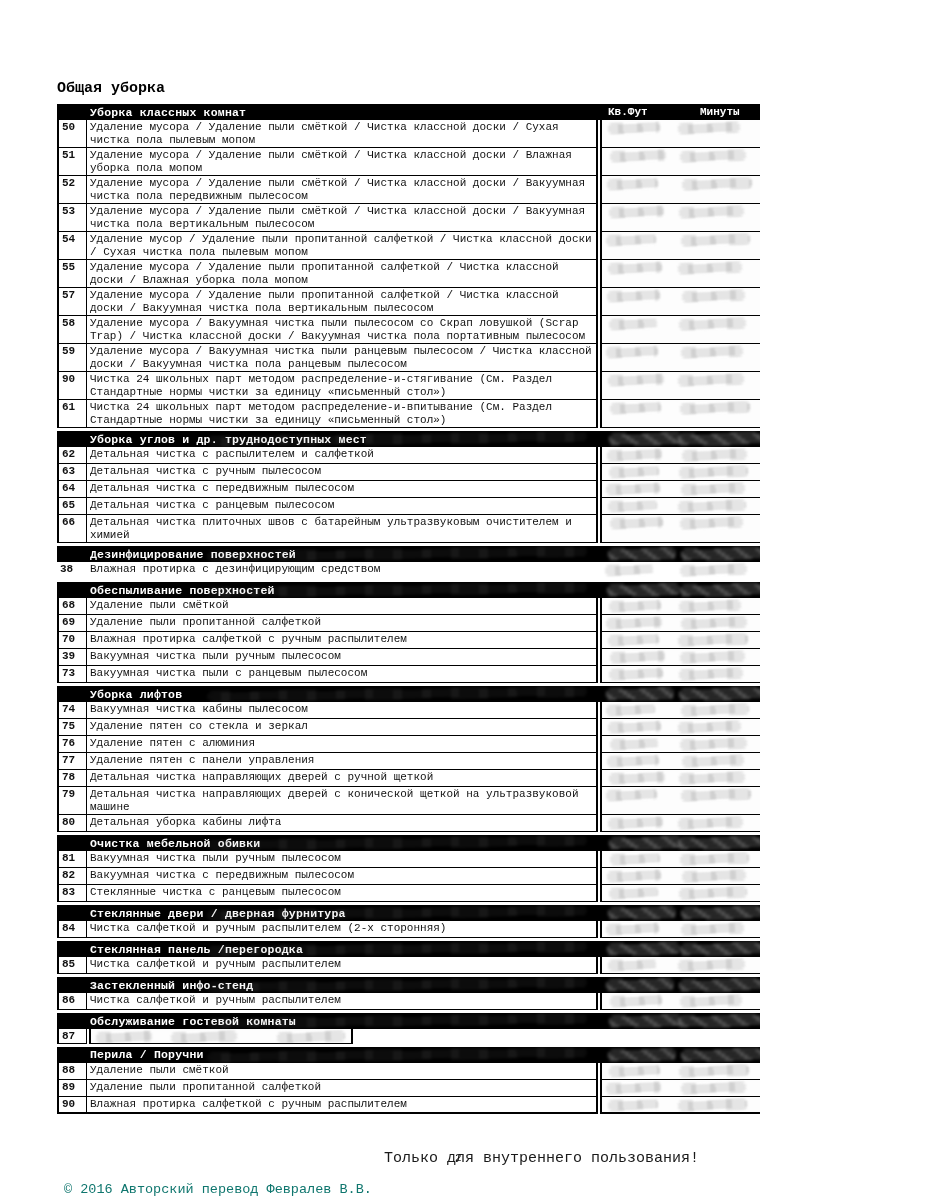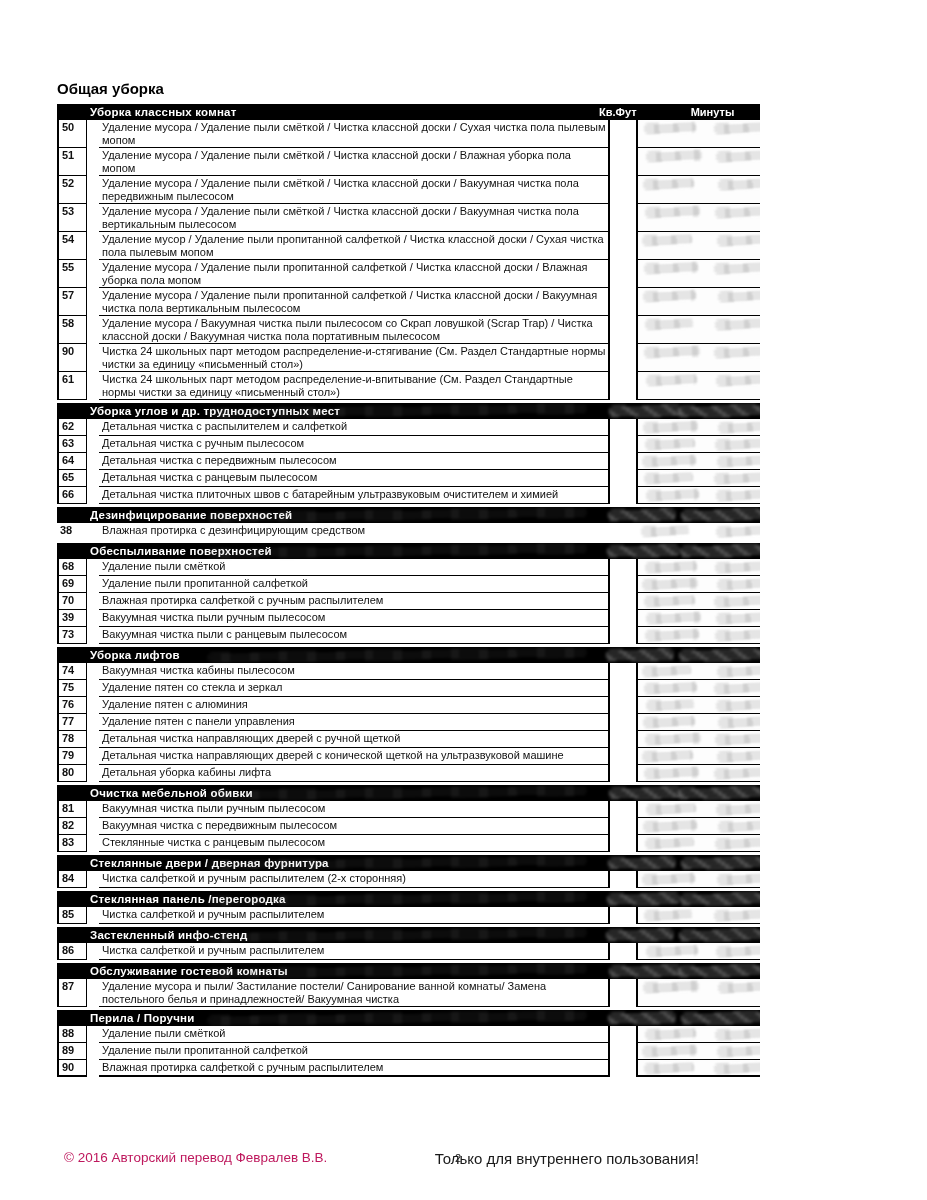--- a/index.html
+++ b/index.html
@@ -1,18 +1,18 @@
 <!DOCTYPE html>
 <html><head>
 <meta charset="utf-8">
 <style>
   html,body{margin:0;padding:0;background:#fff;}
   .page{
     position:relative;width:760px;height:1200px;background:#ffffff;
-    font-family:Liberation Sans, sans-serif;color:#111;
+    font-family:Liberation Mono, monospace;color:#111;
     overflow:hidden;
   }
   .doc-title{
     position:absolute;left:57px;top:80px;font-size:15px;font-weight:bold;color:#000;
   }
   .doc-table{position:absolute;left:57px;top:104px;width:809px;}
 
   
   .bar{
     position:relative;height:16px;background:#000;color:#fff;
@@ -27,29 +27,29 @@
     position:absolute;top:2px;height:12px;border-radius:5px;
     background:repeating-linear-gradient(177deg,rgba(135,135,135,.85) 0 1.4px,rgba(15,15,15,0) 1.4px 3.2px);
     filter:blur(1.4px);transform:rotate(-1.2deg);
   }
   .bar-mid-streak{
     position:absolute;left:150px;top:3px;width:380px;height:10px;opacity:.28;border-radius:5px;
     background:repeating-linear-gradient(178deg,rgba(160,160,160,.8) 0 1.3px,rgba(0,0,0,0) 1.3px 3px);
     filter:blur(1.5px);transform:rotate(-.8deg);
   }
   .col-headers{
-    position:absolute;right:12px;top:0;width:264px;height:100%;
+    position:absolute;right:3px;top:0;width:264px;height:100%;
     display:flex;align-items:center;justify-content:space-between;
     box-sizing:border-box;padding:0 5px 0 9px;font-size:11px;font-weight:bold;
   }
   .col-tick{position:absolute;bottom:-4px;width:1.5px;height:4px;background:#000;}
   .tick-1{left:50px;} .tick-2{left:178px;}
 
   
-  .row{display:flex;align-items:stretch;gap:12px;}
+  .row{display:flex;align-items:stretch;}
   .cell-num{
     width:30px;box-sizing:border-box;flex:none;
     border-left:2px solid #000;border-right:1.5px solid #000;border-bottom:1.5px solid #000;
     font-size:11px;font-weight:bold;padding:1px 0 0 3px;line-height:12.5px;
   }
   .cell-desc{
     width:511px;box-sizing:border-box;flex:none;
     border-right:2px solid #000;border-bottom:1.5px solid #000;
     font-size:11px;line-height:12.5px;padding:1px 2px 1px 3px;min-height:17px;
   }
@@ -64,21 +64,21 @@
   .row.borderless .cell-values{border:none;background:#fff;}
   .row.last .cell-num,.row.last .cell-desc,.row.last .cell-values{border-bottom-width:2px;}
 
   .smudge{
     position:absolute;top:3px;height:10px;border-radius:4px;
     background:repeating-linear-gradient(177deg,rgba(120,120,120,.5) 0 1.3px,rgba(240,240,240,.12) 1.3px 3px);
     filter:blur(1.15px);transform:rotate(-1.7deg);
   }
 
   
-  .footer-copyright{position:absolute;left:64px;top:1150px;font-size:13.5px;color:#be185d;}
+  .footer-copyright{position:absolute;left:64px;top:1182px;font-size:13.5px;color:#0f766e;}
   .footer-page{position:absolute;left:455px;top:1152px;font-size:11px;color:#1a1a1a;}
   .footer-notice{position:absolute;right:61px;top:1150px;font-size:15px;color:#1a1a1a;}
 </style>
 </head>
 <body>
 
 <div class="page">
   <div class="doc-title">Общая уборка</div>
 
   <div class="doc-table">
@@ -166,20 +166,30 @@
         <div class="cell-num">58</div>
         <div class="cell-desc">Удаление мусора / Вакуумная чистка пыли пылесосом со Скрап ловушкой (Scrap Trap) / Чистка классной доски / Вакуумная чистка пола портативным пылесосом</div>
         <div class="cell-spacer"></div>
         <div class="cell-values">
           <div class="smudge" style="left: 7px; width: 48px;"></div>
           <div class="smudge" style="left: 77px; width: 67px;"></div>
           <div class="smudge" style="left: 188px; width: 69px;"></div>
         </div>
       </div>
       <div class="row">
+        <div class="cell-num">59</div>
+        <div class="cell-desc">Удаление мусора / Вакуумная чистка пыли ранцевым пылесосом / Чистка классной доски / Вакуумная чистка пола ранцевым пылесосом</div>
+        <div class="cell-spacer"></div>
+        <div class="cell-values">
+          <div class="smudge" style="left: 4px; width: 52px;"></div>
+          <div class="smudge" style="left: 79px; width: 62px;"></div>
+          <div class="smudge" style="left: 185px; width: 73px;"></div>
+        </div>
+      </div>
+      <div class="row">
         <div class="cell-num">90</div>
         <div class="cell-desc">Чистка 24 школьных парт методом распределение-и-стягивание (См. Раздел Стандартные нормы чистки за единицу «письменный стол»)</div>
         <div class="cell-spacer"></div>
         <div class="cell-values">
           <div class="smudge" style="left: 6px; width: 56px;"></div>
           <div class="smudge" style="left: 76px; width: 66px;"></div>
           <div class="smudge" style="left: 187px; width: 68px;"></div>
         </div>
       </div>
       <div class="row">
@@ -508,21 +518,20 @@
         <div class="bar-label">Обслуживание гостевой комнаты</div>
         <div class="bar-values">
           <div class="bar-streak" style="left: 7px; width: 73px;"></div>
           <div class="bar-streak" style="left: 76px; width: 84px;"></div>
           <div class="bar-streak" style="left: 185px; width: 97px;"></div>
         </div>
         <div class="bar-mid-streak"></div>
       </div>
       <div class="row">
         <div class="cell-num">87</div>
-        <div class="cell-desc">Удаление мусора и пыли/ Застилание постели/ Санирование ванной комнаты/ Замена постельного белья и принадлежностей/ Вакуумная чистка</div>
         <div class="cell-spacer"></div>
         <div class="cell-values">
           <div class="smudge" style="left: 5px; width: 56px;"></div>
           <div class="smudge" style="left: 80px; width: 66px;"></div>
           <div class="smudge" style="left: 186px; width: 68px;"></div>
         </div>
       </div>
       <div class="bar gap">
         <div class="bar-label">Перила / Поручни</div>
         <div class="bar-values">

